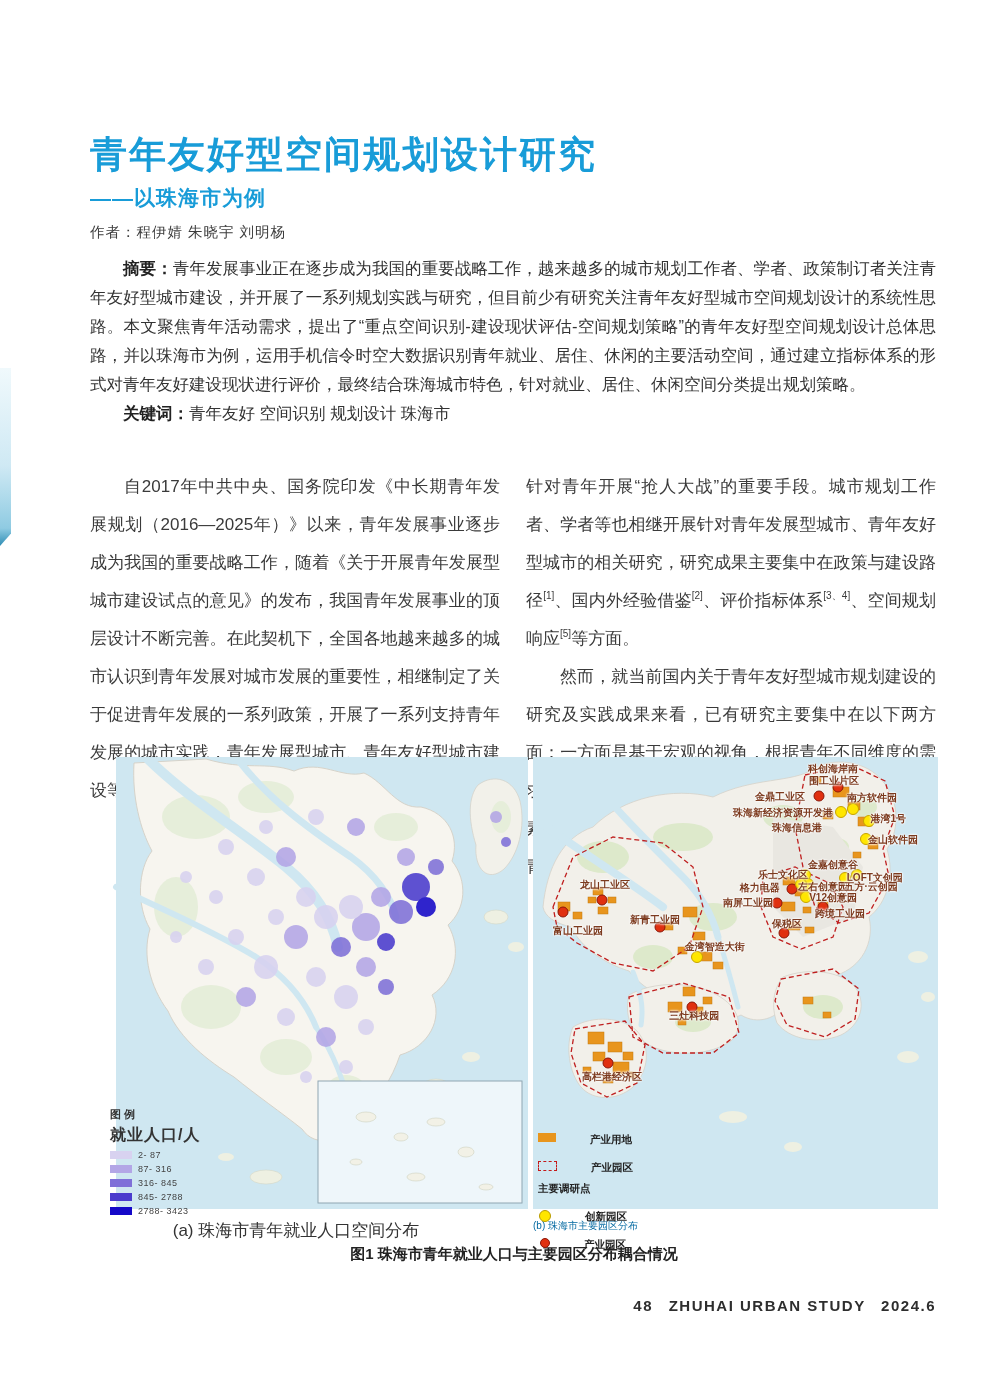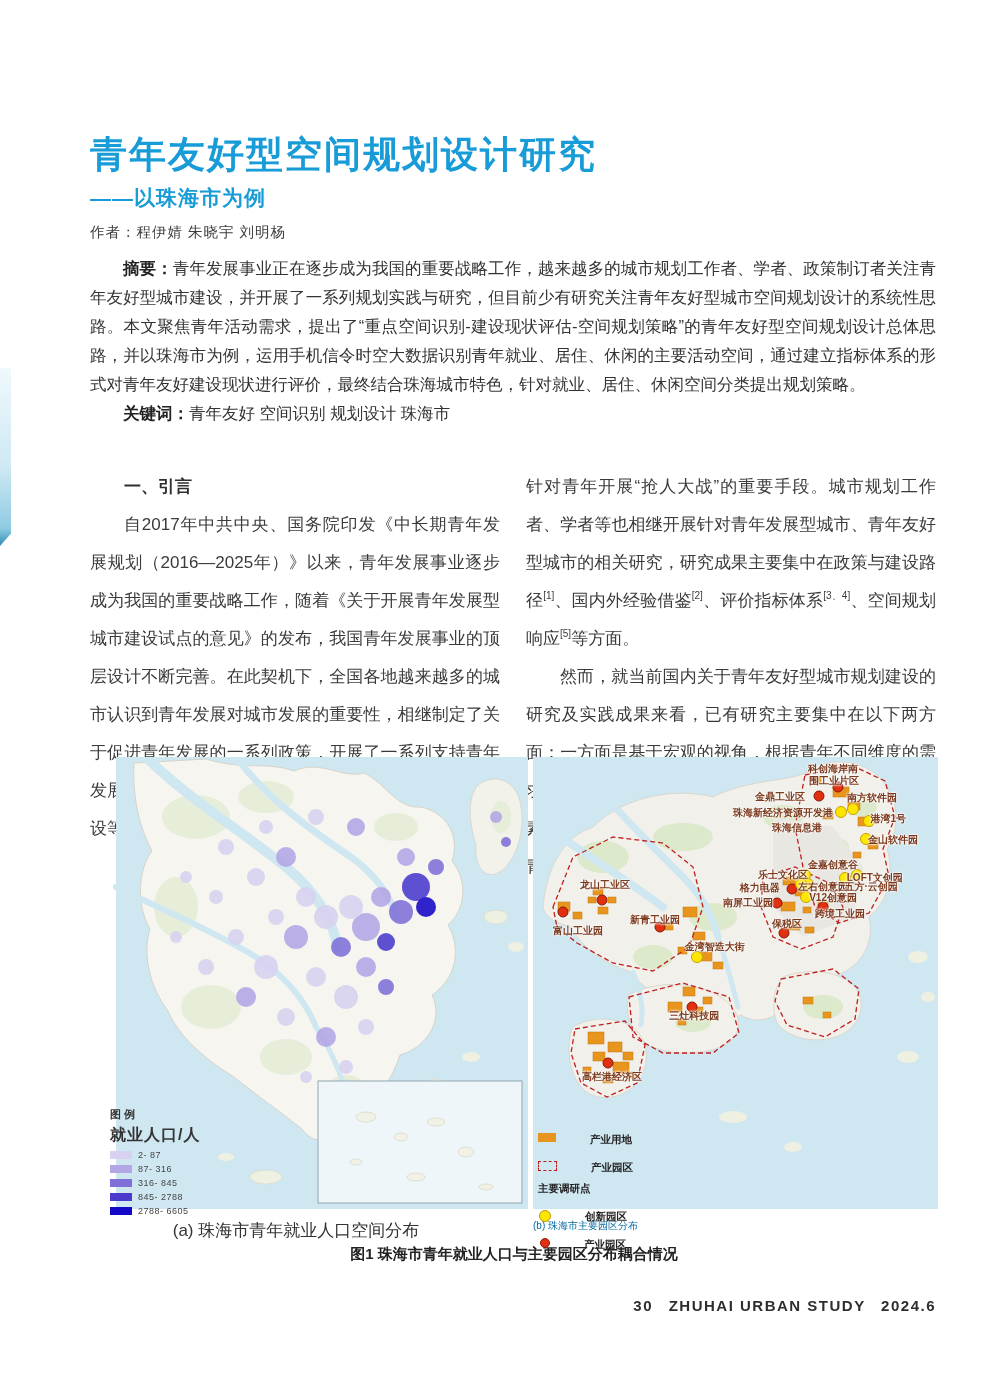--- a/index.html
+++ b/index.html
@@ -91,21 +91,20 @@
   <h2 class="h2">——以珠海市为例</h2>
   <div class="authors">作者：程伊婧 朱晓宇 刘明杨</div>
 
   <div class="abstract-block">
     <p><b>摘要：</b><span>青年发展事业正在逐步成为我国的重要战略工作，越来越多的城市规划工作者、学者、政策制订者关注青年友好型城市建设，并开展了一系列规划实践与研究，但目前少有研究关注青年友好型城市空间规划设计的系统性思路。本文聚焦青年活动需求，提出了“重点空间识别-建设现状评估-空间规划策略”的青年友好型空间规划设计总体思路，并以珠海市为例，运用手机信令时空大数据识别青年就业、居住、休闲的主要活动空间，通过建立指标体系的形式对青年友好建设现状进行评价，最终结合珠海城市特色，针对就业、居住、休闲空间分类提出规划策略。</span></p>
     <p><b>关键词：</b><span>青年友好 空间识别 规划设计 珠海市</span></p>
   </div>
 
   <div class="columns">
     <div class="col">
-      <h3>一、引言</h3>
       <p>自2017年中共中央、国务院印发《中长期青年发展规划（2016—2025年）》以来，青年发展事业逐步成为我国的重要战略工作，随着《关于开展青年发展型城市建设试点的意见》的发布，我国青年发展事业的顶层设计不断完善。在此契机下，全国各地越来越多的城市认识到青年发展对城市发展的重要性，相继制定了关于促进青年发展的一系列政策，开展了一系列支持青年发展的城市实践，青年发展型城市、青年友好型城市建设等已经成为各城市吸引青年人才、</p>
     </div>
     <div class="col">
       <p class="noindent">针对青年开展“抢人大战”的重要手段。城市规划工作者、学者等也相继开展针对青年发展型城市、青年友好型城市的相关研究，研究成果主要集中在政策与建设路径<sup>[1]</sup>、国内外经验借鉴<sup>[2]</sup>、评价指标体系<sup>[3、4]</sup>、空间规划响应<sup>[5]</sup>等方面。</p>
       <p>然而，就当前国内关于青年友好型城市规划建设的研究及实践成果来看，已有研究主要集中在以下两方面：一方面是基于宏观的视角，根据青年不同维度的需求，总结青年友好型或青年发展型城市空间的相关要素，针对不同类型的空间提出规划策略，如刘丹丽等从青年生活空间、青年发展空</p>
     </div>
   </div>
 
   <figure class="figure">
 
@@ -205,21 +204,21 @@
             <div class="lg-row">
               <span class="lg-sw" style="background: rgb(127, 112, 216);"></span>
               <span class="lg-label">316- 845</span>
             </div>
             <div class="lg-row">
               <span class="lg-sw" style="background: rgb(74, 59, 205);"></span>
               <span class="lg-label">845- 2788</span>
             </div>
             <div class="lg-row">
               <span class="lg-sw" style="background: rgb(20, 8, 200);"></span>
-              <span class="lg-label">2788- 6605</span>
+              <span class="lg-label">2788- 3423</span>
             </div>
           </div>
       </div>
     </div>
 
     <div class="map map-b">
       <svg viewBox="0 0 405 452">
         <rect width="405" height="452" fill="#cfe7f1"></rect>
 
         <path d="M10,150 C14,110 30,80 60,70 C90,40 140,30 180,40 C220,20 260,26 280,12 C300,0 330,4 346,20 C366,40 368,70 354,92 C362,118 354,146 336,160 C342,186 328,210 304,218 C296,240 276,252 254,246 C244,262 224,268 208,258 C188,268 168,262 156,246 C132,244 110,232 96,214 C70,206 48,190 38,170 C22,166 12,160 10,150 Z" fill="#f2f0ea" stroke="#d5d2c9" stroke-width="0.8"></path>
@@ -374,18 +373,18 @@
     </div>
 
     <div class="cap-row">
       <span class="cap-a">(a) 珠海市青年就业人口空间分布</span>
       <span class="cap-b">(b) 珠海市主要园区分布</span>
     </div>
     <figcaption class="fig-title">图1 珠海市青年就业人口与主要园区分布耦合情况</figcaption>
   </figure>
 
   <div class="footer">
-    <span>30</span>
+    <span>48</span>
     <span>ZHUHAI URBAN STUDY</span>
     <span>2024.6</span>
   </div>
 
 </div>
 
 </body></html>

